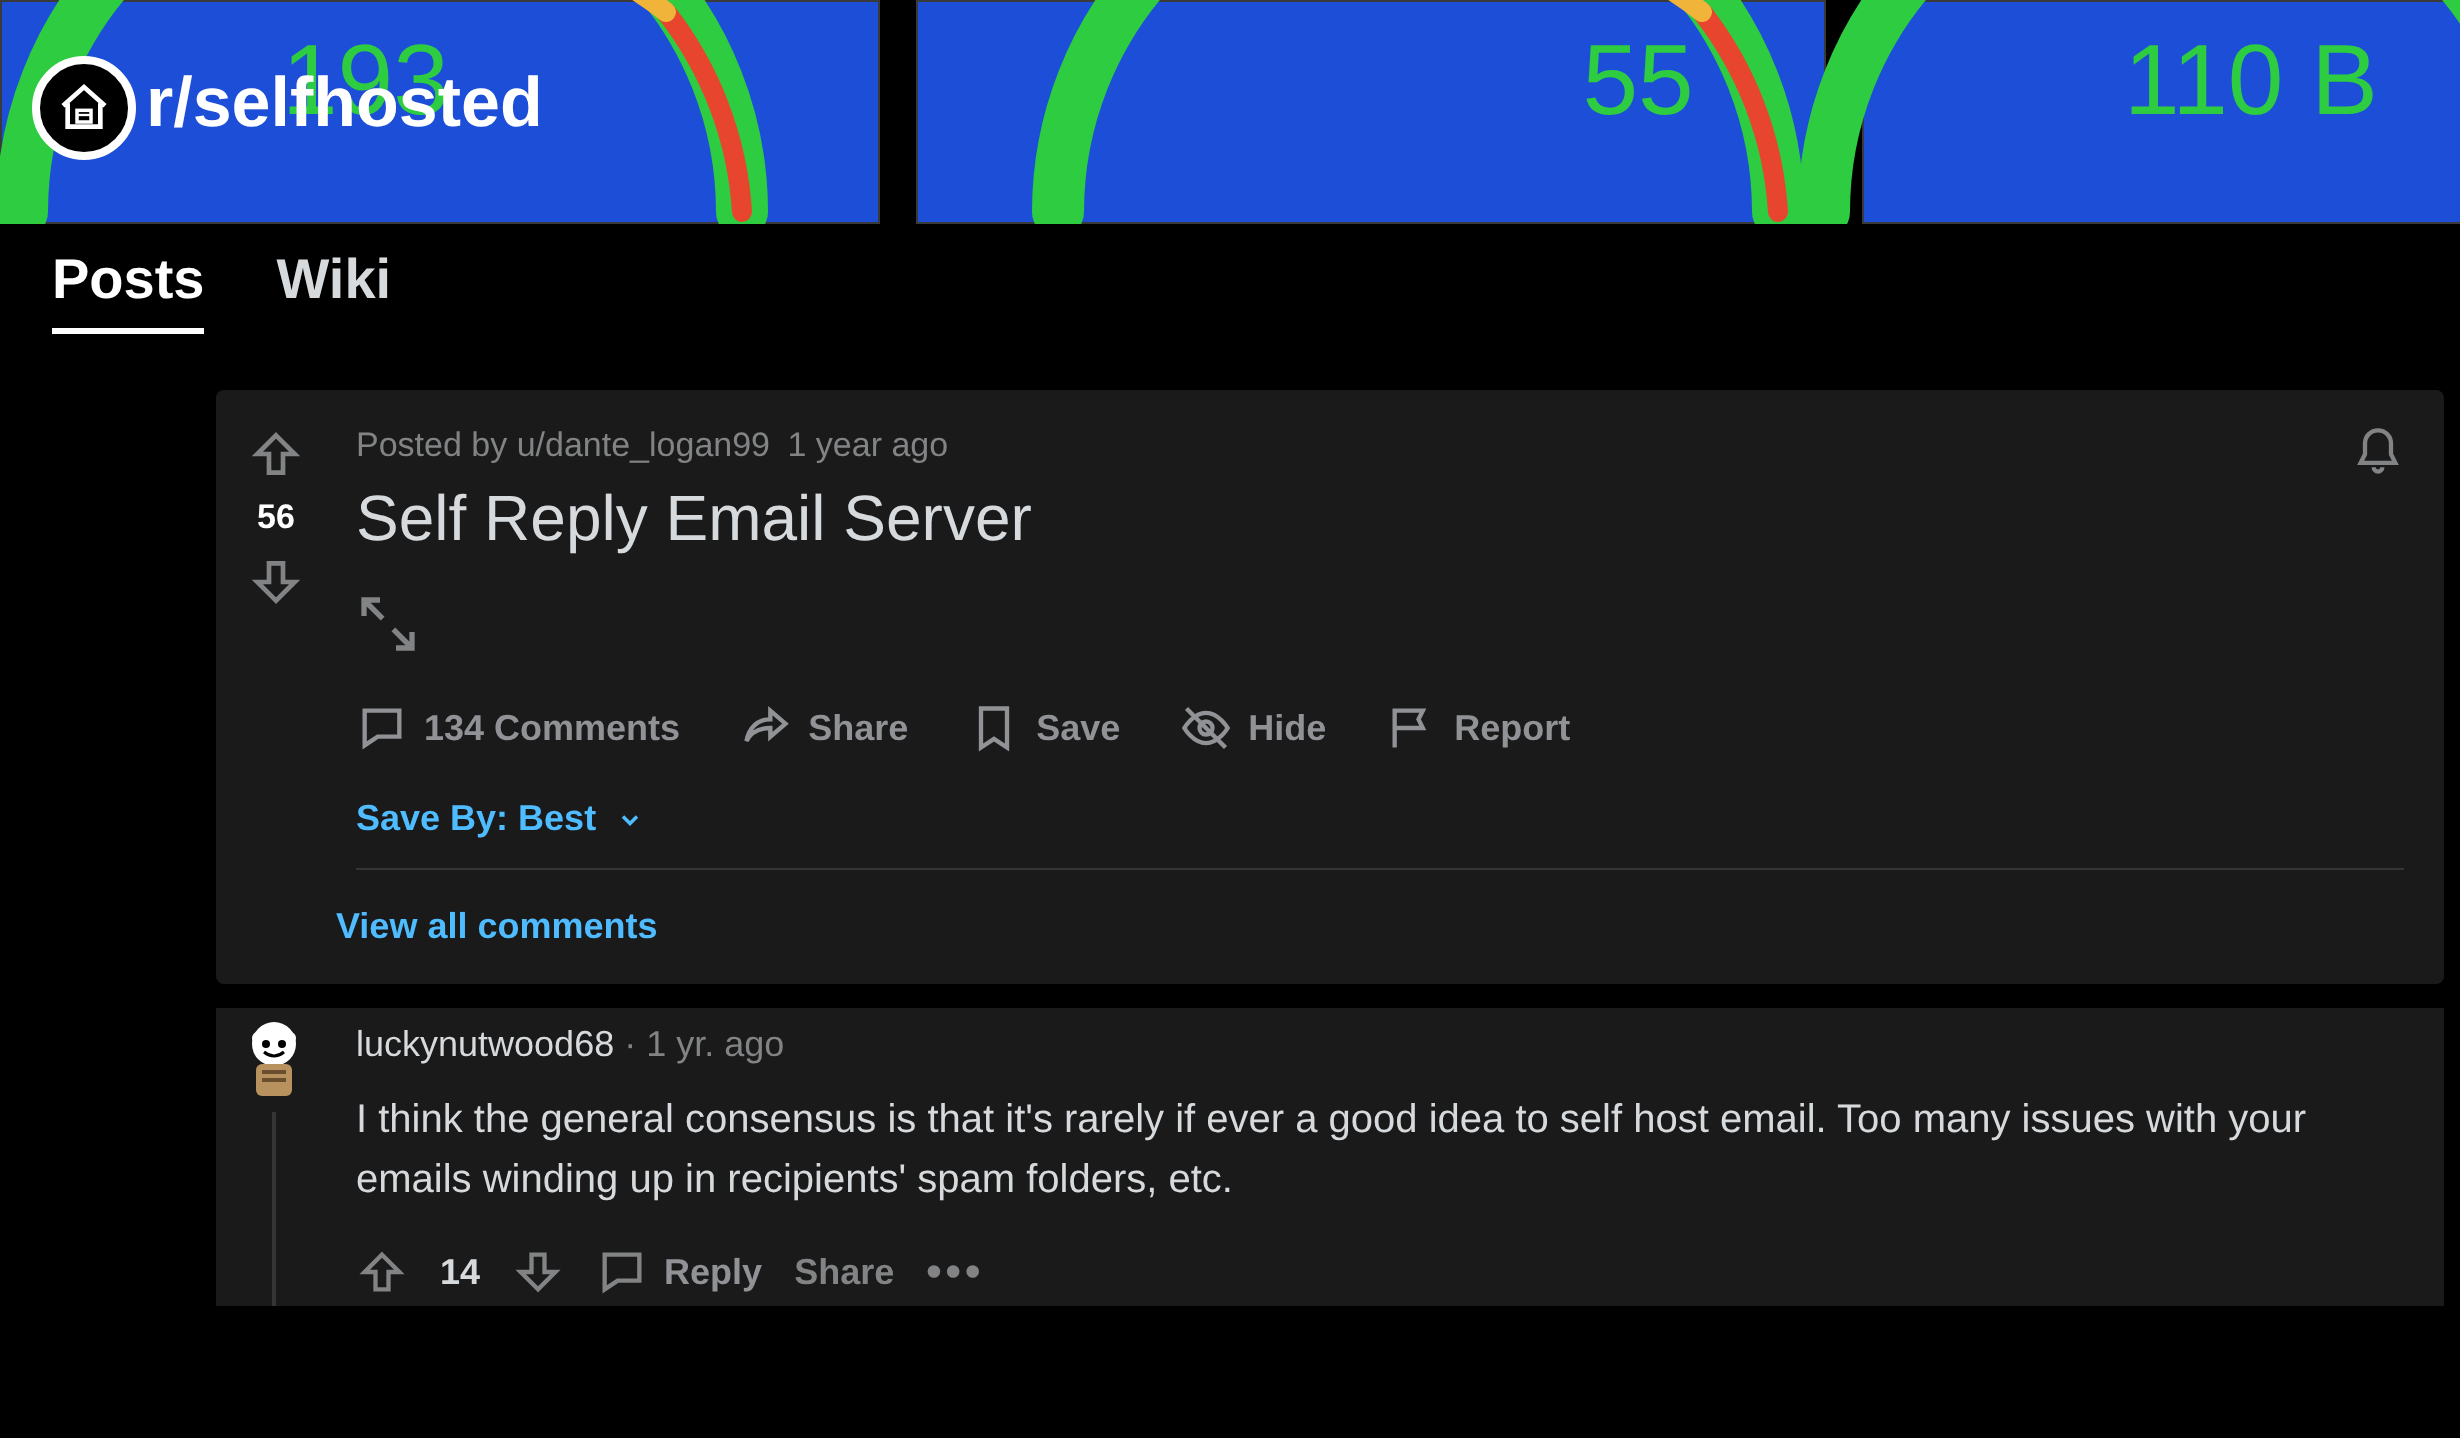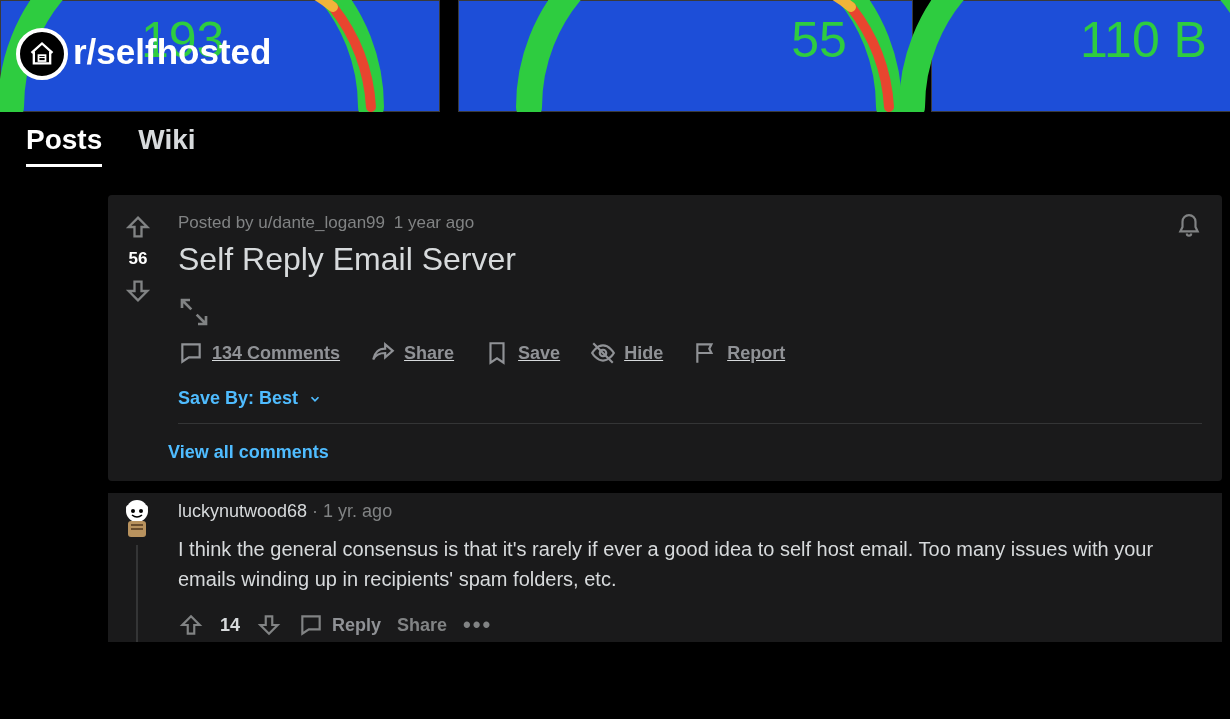--- a/index.html
+++ b/index.html
@@ -36,21 +36,21 @@
   .gauge-card.last .gauge-svg-wrap { left: -80px; }
   .gauge-val {
     position: absolute;
     font-size: 50px;
     font-weight: 500;
     color: #2ecc40;
     top: 10px;
   }
   .gauge-card.first .gauge-val { left: 140px; }
   .gauge-card.mid .gauge-val { left: 290px; width:140px; text-align:center; }
-  .gauge-card.last .gauge-val { left: 130px; margin-left: 18px; }
+  .gauge-card.last .gauge-val { left: 130px; }
   .sub-logo {
     position: absolute;
     left: 16px;
     top: 28px;
     width: 52px;
     height: 52px;
     border-radius: 50%;
     border: 4px solid #fff;
     background: #000;
     display: flex;
@@ -126,23 +126,22 @@
     margin-top: 8px;
   }
   .expand-icn {
     margin-top: 18px;
     width: 32px; height: 32px;
     stroke: #818384; stroke-width: 2; fill: none;
   }
   .action-row {
     display: flex;
     gap: 30px;
-    margin-top: 8px;
-    align-items: center;
-    text-decoration: underline;
+    margin-top: 18px;
+    align-items: center;
   }
   .action-btn {
     display: flex;
     align-items: center;
     gap: 8px;
     color: #909296;
     font-weight: 700;
     font-size: 18px;
     cursor: pointer;
   }

